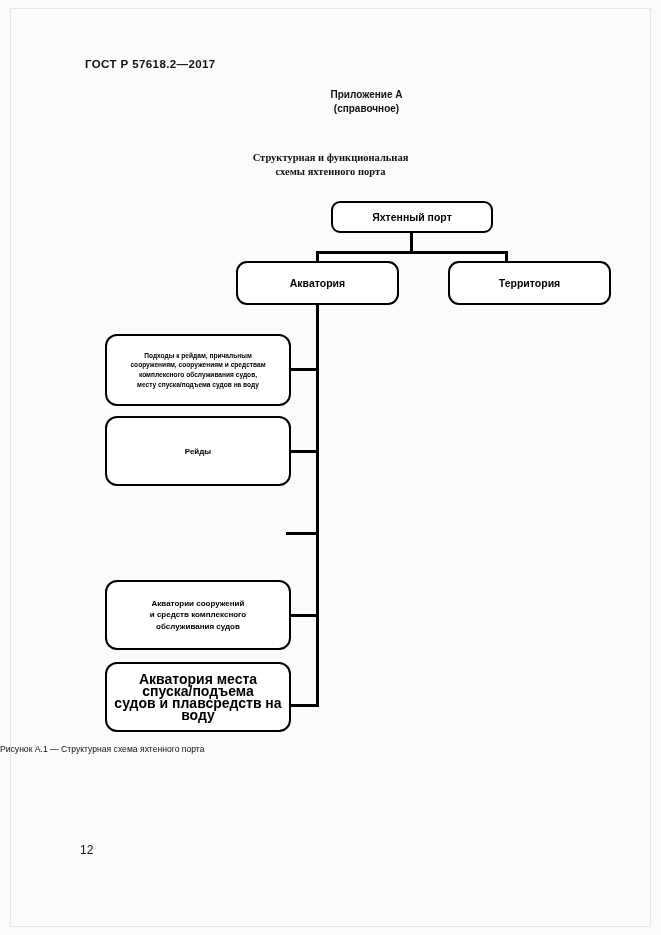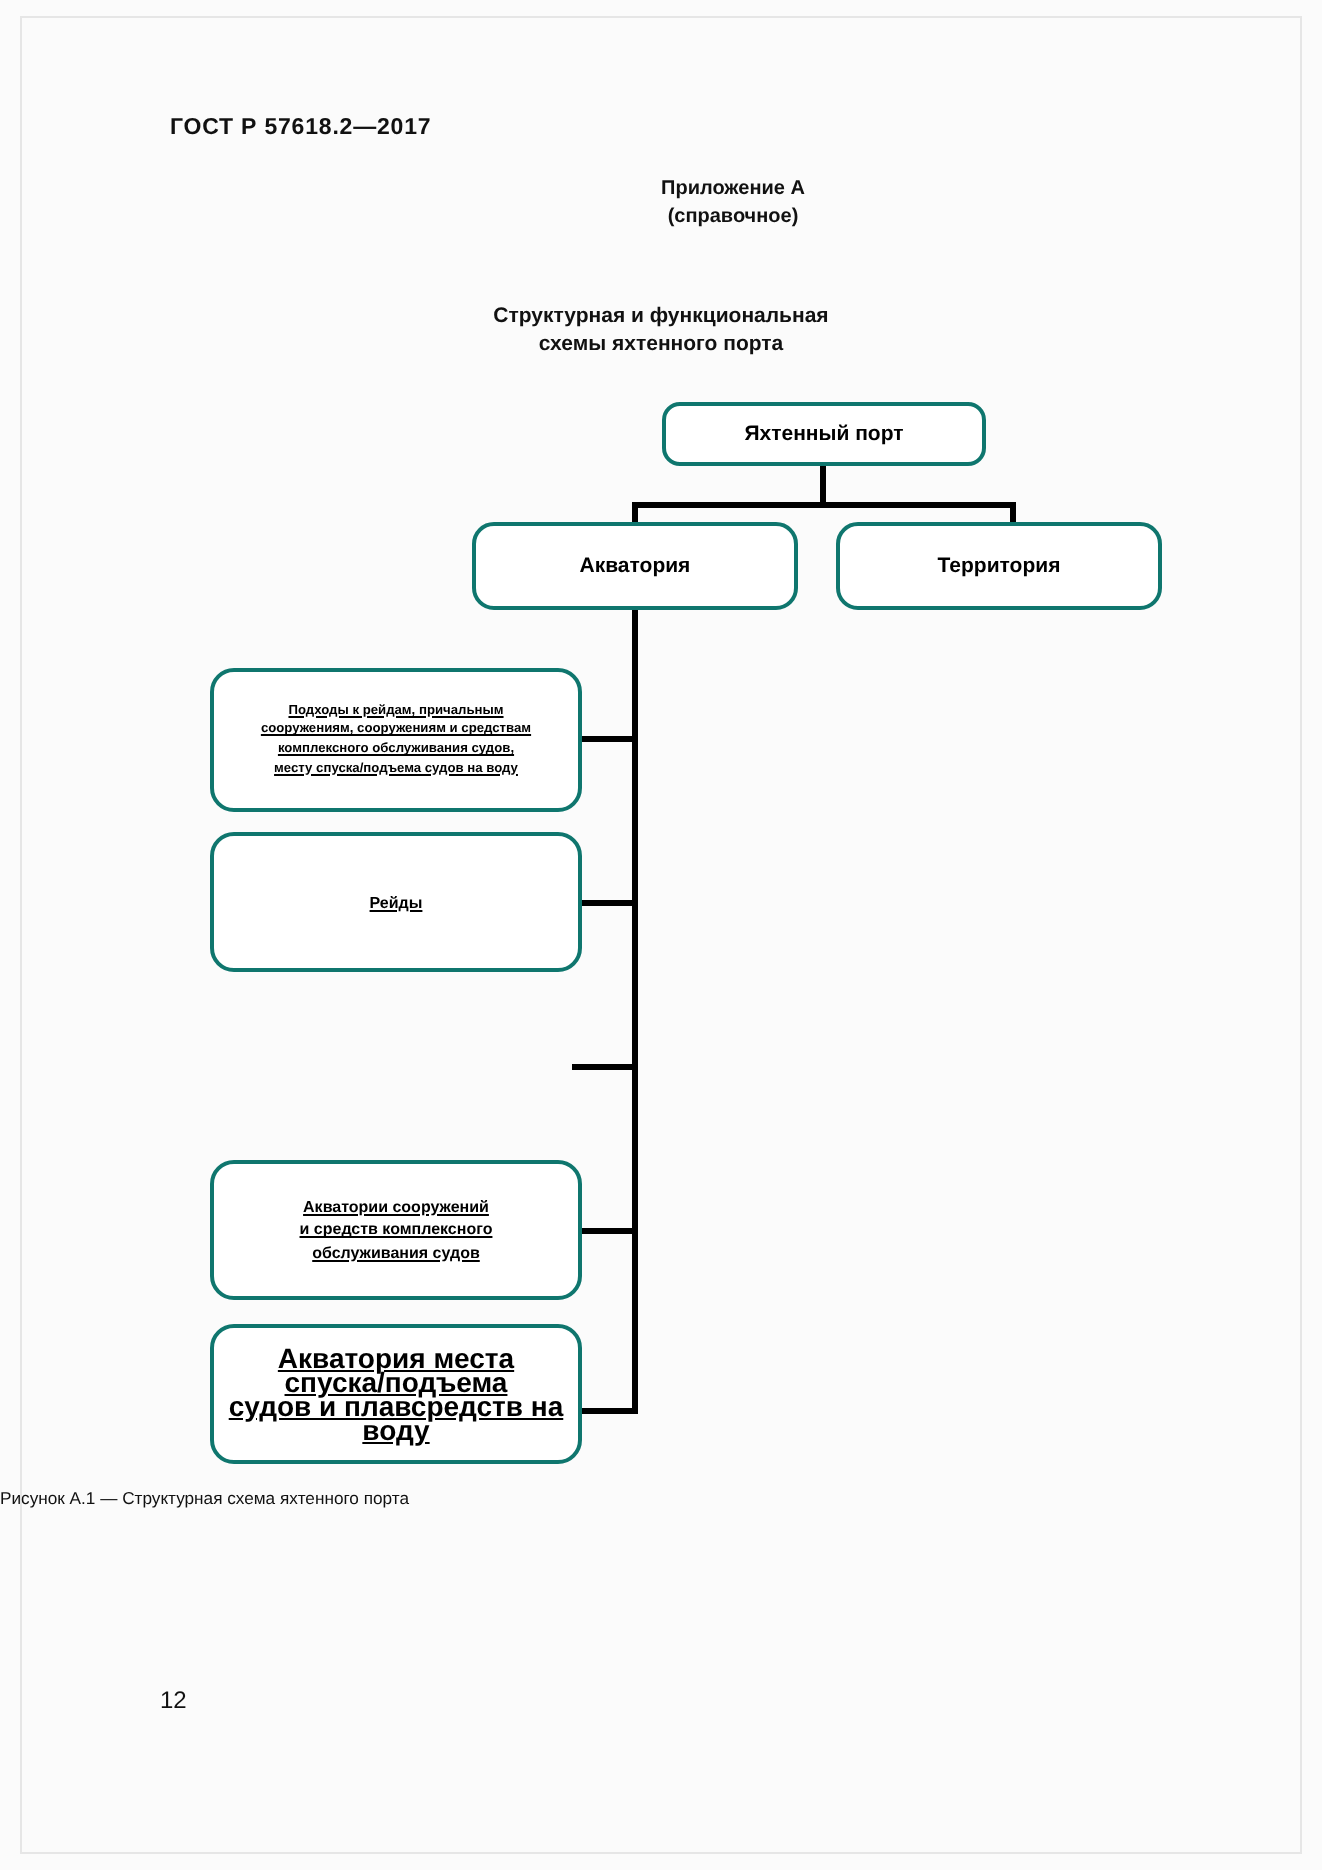--- a/index.html
+++ b/index.html
@@ -62,71 +62,72 @@
   .doc-title {
     position: absolute;
     left: 0;
     top: 151px;
     width: 661px;
     text-align: center;
     font-size: 10.5px;
     font-weight: bold;
     line-height: 14px;
     color: #111;
+    font-family: Liberation Serif, serif;
   }
   .doc-title .ln { display: block; }
 
   
   .diagram {
     position: absolute;
     left: 0;
     top: 0;
     width: 661px;
     height: 935px;
   }
 
   .node {
     position: absolute;
     box-sizing: border-box;
     background: #ffffff;
-    border: 2px solid #0f766e;
+    border: 2px solid #000000;
     border-radius: 10px;
     display: flex;
     align-items: center;
     justify-content: center;
     text-align: center;
     color: #000;
     font-weight: bold;
     z-index: 3;
   }
   .node .txt {
     display: block;
     width: 100%;
     padding: 0 6px;
     box-sizing: border-box;
   }
-  .node .ln { display: block; text-decoration: underline; }
+  .node .ln { display: block; }
 
   .node-root {
     left: 331px;
     top: 201px;
     width: 162px;
     height: 32px;
     font-size: 10.5px;
     border-radius: 9px;
   }
   .node-l2 {
     top: 261px;
     width: 163px;
     height: 44px;
     font-size: 10.5px;
     border-radius: 11px;
   }
   .node-akvatoriya { left: 236px; }
-  .node-territoriya { left: 418px; }
+  .node-territoriya { left: 448px; }
 
   .node-child {
     left: 105px;
     width: 186px;
     font-size: 6.6px;
     line-height: 9.6px;
     border-radius: 12px;
   }
   .child-1 { top: 334px; height: 72px; }
   .child-2 { top: 416px; height: 70px; font-size: 8px; line-height: 11px; }

